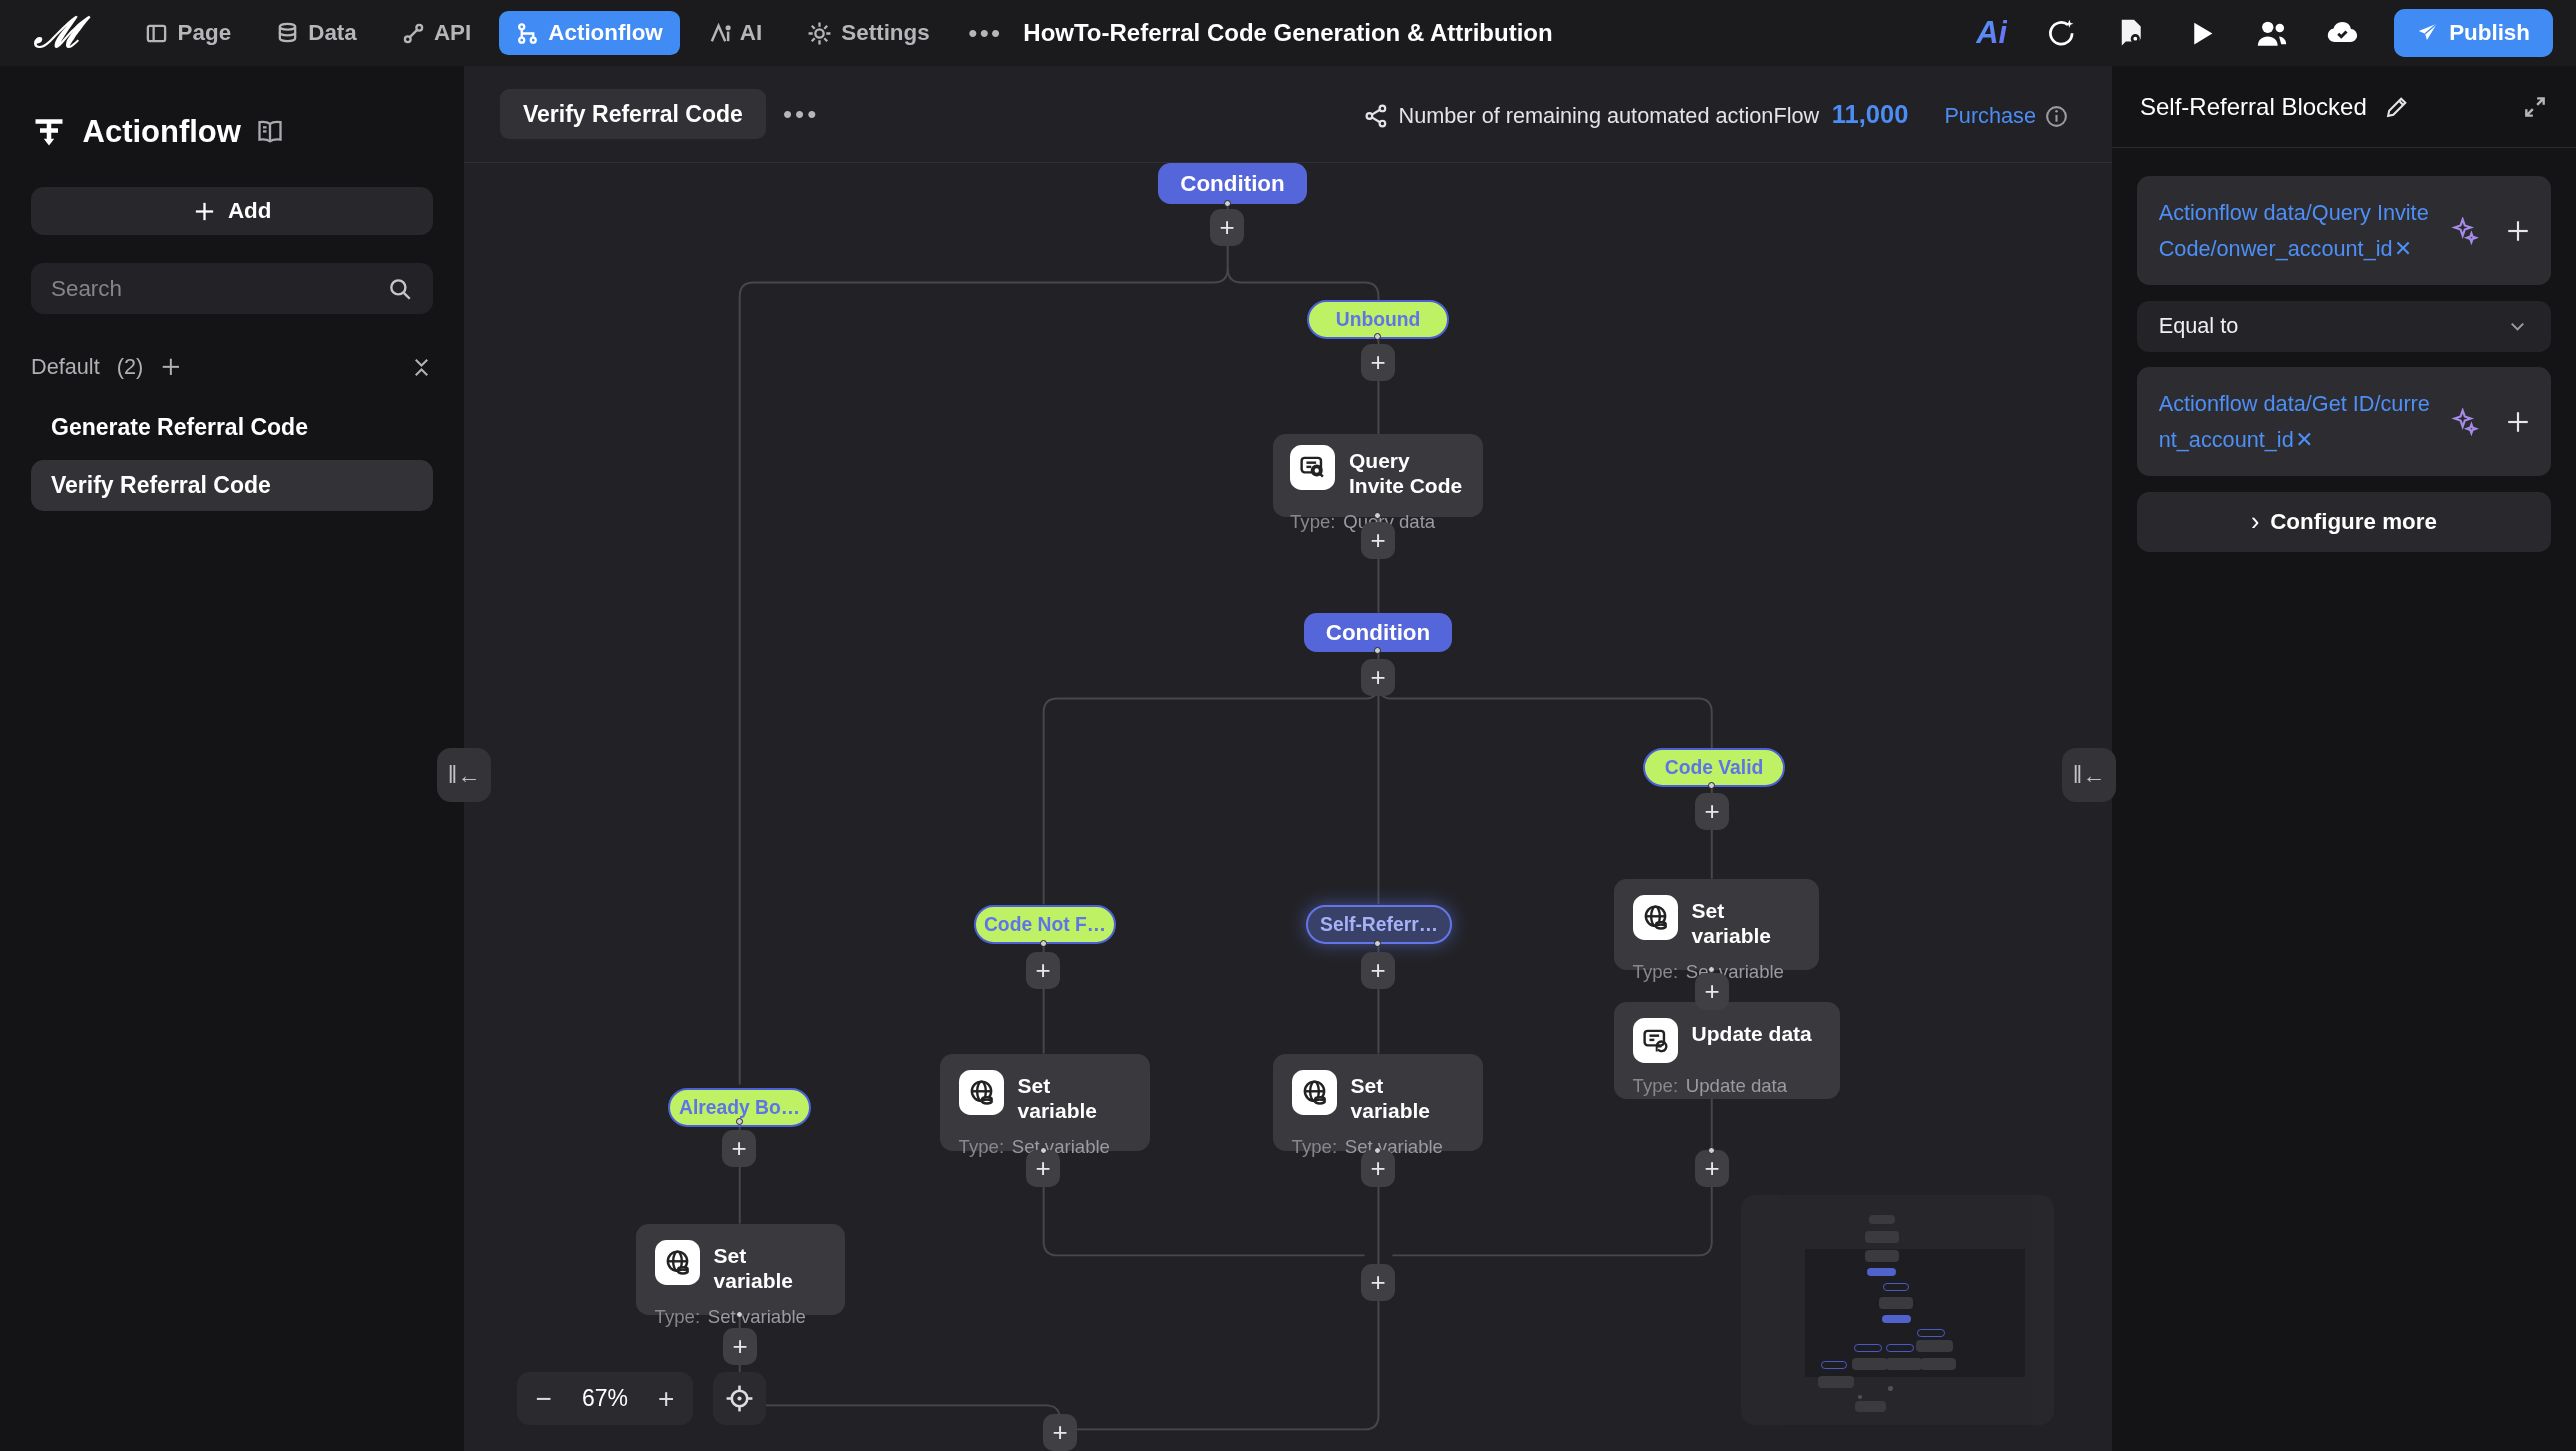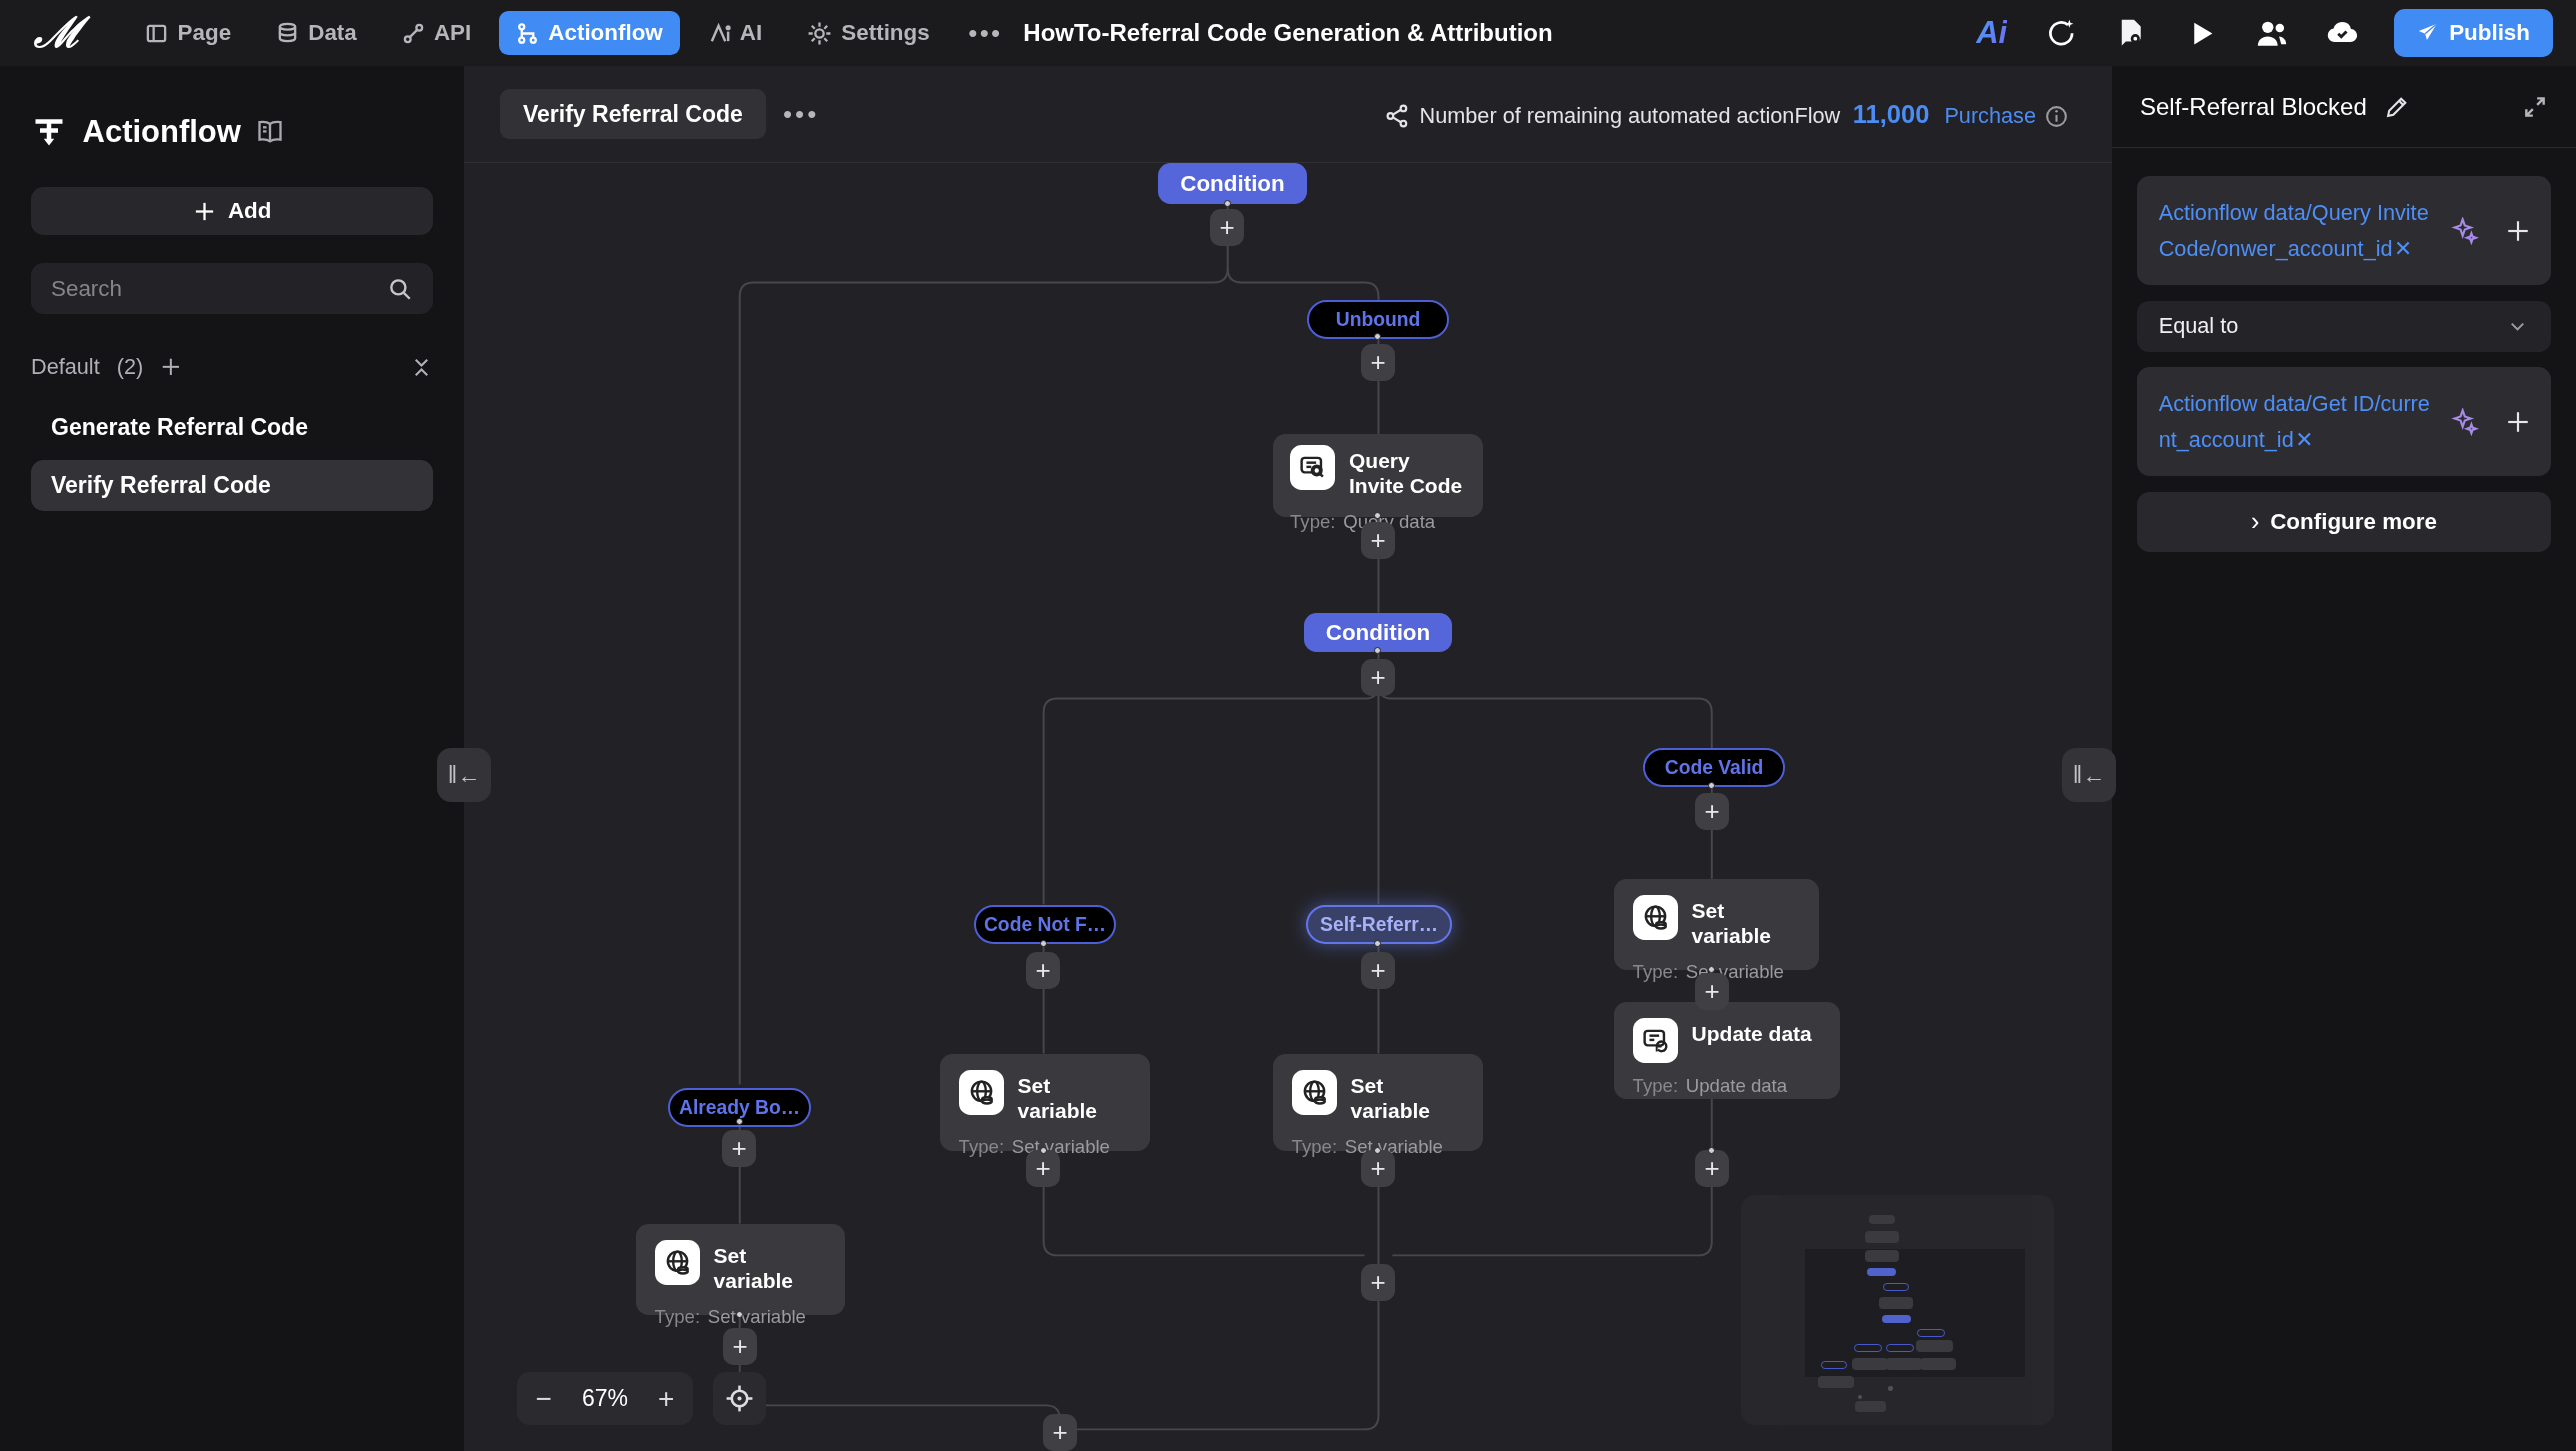--- a/index.html
+++ b/index.html
@@ -39,27 +39,27 @@
   .sb-item { height:51px; display:flex; align-items:center; padding:0 20px; font-size:23px; font-weight:700; color:#fff; border-radius:12.4px; cursor:pointer; }
   .sb-item.selected { background:#323237; }
 
   
   .canvasbar { height:97px; display:flex; align-items:center; padding:0 26px 0 36px; border-bottom:1.5px solid #2e2e33; position:relative; z-index:5; background:#222226; }
   .cb-tab { background:#323236; border-radius:9.3px; height:50px; display:flex; align-items:center; padding:0 23px; font-size:23px; font-weight:700; color:#fff; cursor:pointer; }
   .cb-more { color:#b5b5ba; font-size:26px; letter-spacing:3.1px; margin-left:17px; cursor:pointer; }
   .cb-right { margin-left:auto; display:flex; align-items:flex-end; gap:8px; padding-right:17px; }
   .cb-quota-label { font-size:21.7px; color:#e4e4e8; }
   .cb-quota-value { font-size:25.5px; font-weight:800; color:#4c8df5; margin-left:4.6px; }
-  .cb-purchase { font-size:21.7px; color:#4c8df5; margin-left:7px; cursor:pointer; }
+  .cb-purchase { font-size:21.7px; color:#4c8df5; margin-left:28px; cursor:pointer; }
 
   
   .wires { position:absolute; left:0; top:0; z-index:1; pointer-events:none; }
   .plus { position:absolute; width:34px; height:37px; background:#3f3f44; border-radius:10.8px; color:#e8e8ea; font-size:26px; font-weight:400; display:flex; align-items:center; justify-content:center; z-index:3; cursor:pointer; }
   .cond { position:absolute; background:#5466d9; border-radius:12.4px; color:#fff; font-size:22.4px; font-weight:700; display:flex; align-items:center; justify-content:center; z-index:2; cursor:pointer; }
-  .pill { position:absolute; border:2.3px solid #4c5fd6; border-radius:21.7px; color:#5e74e8; font-size:19.3px; font-weight:700; display:flex; align-items:center; justify-content:center; background:#000000; z-index:2; cursor:pointer; white-space:nowrap; }
+  .pill { position:absolute; border:2.3px solid #4c5fd6; border-radius:21.7px; color:#5e74e8; font-size:19.3px; font-weight:700; display:flex; align-items:center; justify-content:center; background:#bef264; z-index:2; cursor:pointer; white-space:nowrap; }
   .pill.selected { background:#3a4168; border-color:#6276ea; color:#a5b2f7; box-shadow:0 0 18.6px rgba(97,118,235,.55); }
   .node { position:absolute; background:#39393e; border-radius:12.4px; padding:15.5px 18.6px; z-index:2; cursor:pointer; }
   .node-head { display:flex; align-items:flex-start; gap:14px; }
   .node-ico { width:45px; height:45px; background:#fff; border-radius:11.6px; display:flex; align-items:center; justify-content:center; flex-shrink:0; }
   .node-title { font-size:21px; font-weight:700; color:#fff; line-height:25.5px; padding-top:3.1px; }
   .node-type { margin-top:12.4px; font-size:18.6px; color:#87878d; }
   .node-type b { font-weight:400; color:#9a9aa1; margin-left:7.7px; }
   .ndot { position:absolute; width:7px; height:7px; border-radius:50%; background:#cfcfd3; border:1.5px solid #222226; z-index:4; }
 
   

